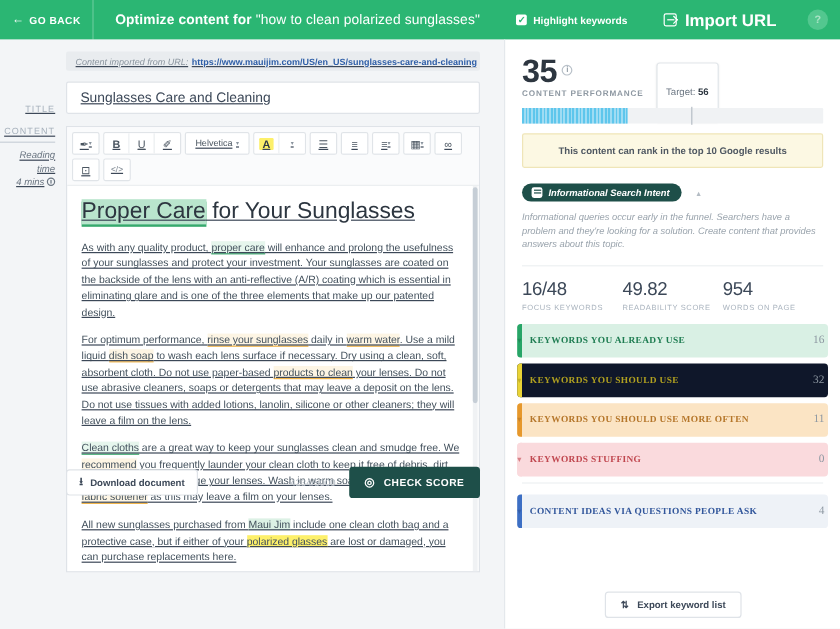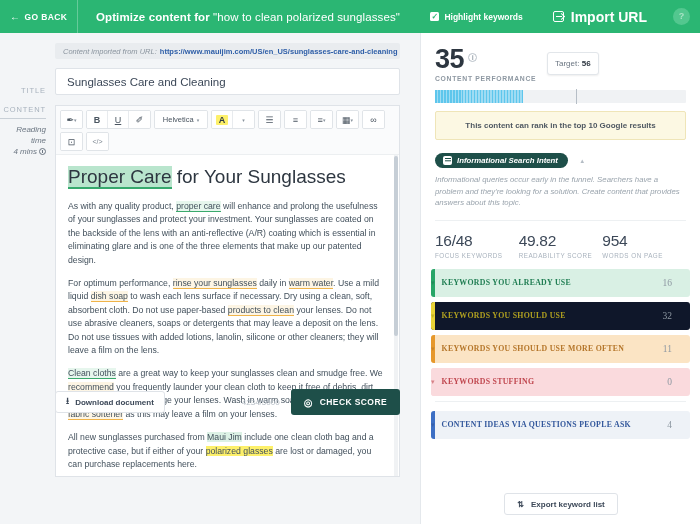--- a/index.html
+++ b/index.html
@@ -43,21 +43,21 @@
     border-top: 1.2px solid #fff; border-right: 1.2px solid #fff; transform: rotate(45deg);
   }
   .help-btn {
     width: 17px; height: 17px; margin: 0 10px 0 26px; border-radius: 50%;
     background: #53c78f; color: #a8e3c4; font-size: 9px; font-weight: bold;
     text-align: center; line-height: 17px; cursor: pointer;
   }
 
   
   .body-wrap { display: flex; height: 491px; }
-  .left { width: 420px; height: 391px; background: #f3f5f7; position: relative; }
+  .left { width: 420px; height: 391px; background: #f3f5f7; position: relative; text-decoration: underline; }
   .right { width: 280px; height: 491px; background: #fff; border-left: 1px solid #e4e8ec; position: relative; }
 
   
   .row-import { display: flex; align-items: flex-start; padding-top: 10px; }
   .lbl-col { width: 55px; flex: 0 0 55px; text-align: right; padding-right: 9px; }
   .lbl {
     font-size: 7.5px; letter-spacing: .9px; color: #a8b2bd; font-weight: normal;
     padding-top: 4px;
   }
   .imported-bar {
@@ -146,21 +146,21 @@
   .score-num { font-size: 27px; font-weight: bold; color: #2d3640; line-height: 26px; letter-spacing: -.5px; }
   .info-i {
     display: inline-block; width: 9px; height: 9px; border: 1px solid #b9c1c9; border-radius: 50%;
     font-size: 7px; line-height: 8px; text-align: center; color: #9aa4ad; margin-left: 4px;
     vertical-align: 8px; cursor: pointer;
   }
   .score-lbl { font-size: 6.8px; letter-spacing: .7px; color: #8e98a2; margin-top: 3px; font-weight: bold; }
   .target-chip {
     position: absolute; left: 112px; top: 6px; background: #fff; border: 1px solid #e2e6ea;
     border-radius: 3px; box-shadow: 0 1px 2px rgba(0,0,0,.07); font-size: 8px; color: #6b7682;
-    padding: 6px 7px;
+    padding: 19px 7px;
   }
   .target-chip b { color: #2d3640; }
   .bar-wrap { margin-top: 8px; height: 13px; background: #f0f2f4; border-radius: 1px; position: relative; }
   .bar-fill {
     height: 13px; width: 35%;
     background: repeating-linear-gradient(90deg, #5ec6ec 0 1.5px, #9fdcf3 1.5px 3px);
   }
   .bar-marker { position: absolute; left: 56%; top: -1px; width: 1px; height: 15px; background: #b6bec6; }
   .rank-note {
     margin-top: 8px; background: #fcf8e3; border: 1px solid #efe5b8; border-radius: 2px;
@@ -189,21 +189,21 @@
   .stat .k { font-size: 6.3px; letter-spacing: .5px; color: #a8b2bd; margin-top: 2px; }
 
   .kw-list { padding: 10px 10px 0 10px; }
   .kw-item {
     height: 28px; border-radius: 3px; display: flex; align-items: center;
     margin-bottom: 5px; position: relative; cursor: pointer; padding-left: 0; font-family: Liberation Serif, serif;
   }
   .kw-item .accent { position: absolute; left: 0; top: 0; bottom: 0; width: 4px; border-radius: 3px 0 0 3px; }
   .kw-item .car { font-size: 7px; margin-right: 7px; opacity: .6; }
   .kw-item .lab { font-size: 7.8px; font-weight: bold; letter-spacing: .3px; }
-  .kw-item .cnt { margin-left: auto; margin-right: 18px; font-size: 9.5px; color: #8e98a2; }
+  .kw-item .cnt { margin-left: auto; margin-right: 3px; font-size: 9.5px; color: #8e98a2; }
   .k-green { background: #d9f0e4; } .k-green .accent { background: #27a567; } .k-green .lab, .k-green .car { color: #1f7d52; }
   .k-yellow { background: #0f172a; } .k-yellow .accent { background: #e9d336; } .k-yellow .lab, .k-yellow .car { color: #b0a020; }
   .k-orange { background: #fbe4c4; } .k-orange .accent { background: #e6982c; } .k-orange .lab, .k-orange .car { color: #b5762a; }
   .k-red { background: #fadadd; } .k-red .accent { background: #fadadd; } .k-red .lab, .k-red .car { color: #c0474f; }
   .k-blue { background: #eef2f7; } .k-blue .accent { background: #3d6fc4; } .k-blue .lab, .k-blue .car { color: #31569b; }
   .kw-sep { height: 1px; background: #edf0f2; margin: 5px 4px 9px 4px; }
 
   .rfoot { position: absolute; bottom: 0; left: 0; width: 280px; height: 40px; display: flex; align-items: center; justify-content: center; }
   .export-btn {
     background: #fff; border: 1px solid #dfe3e8; border-radius: 3px; height: 22px;

